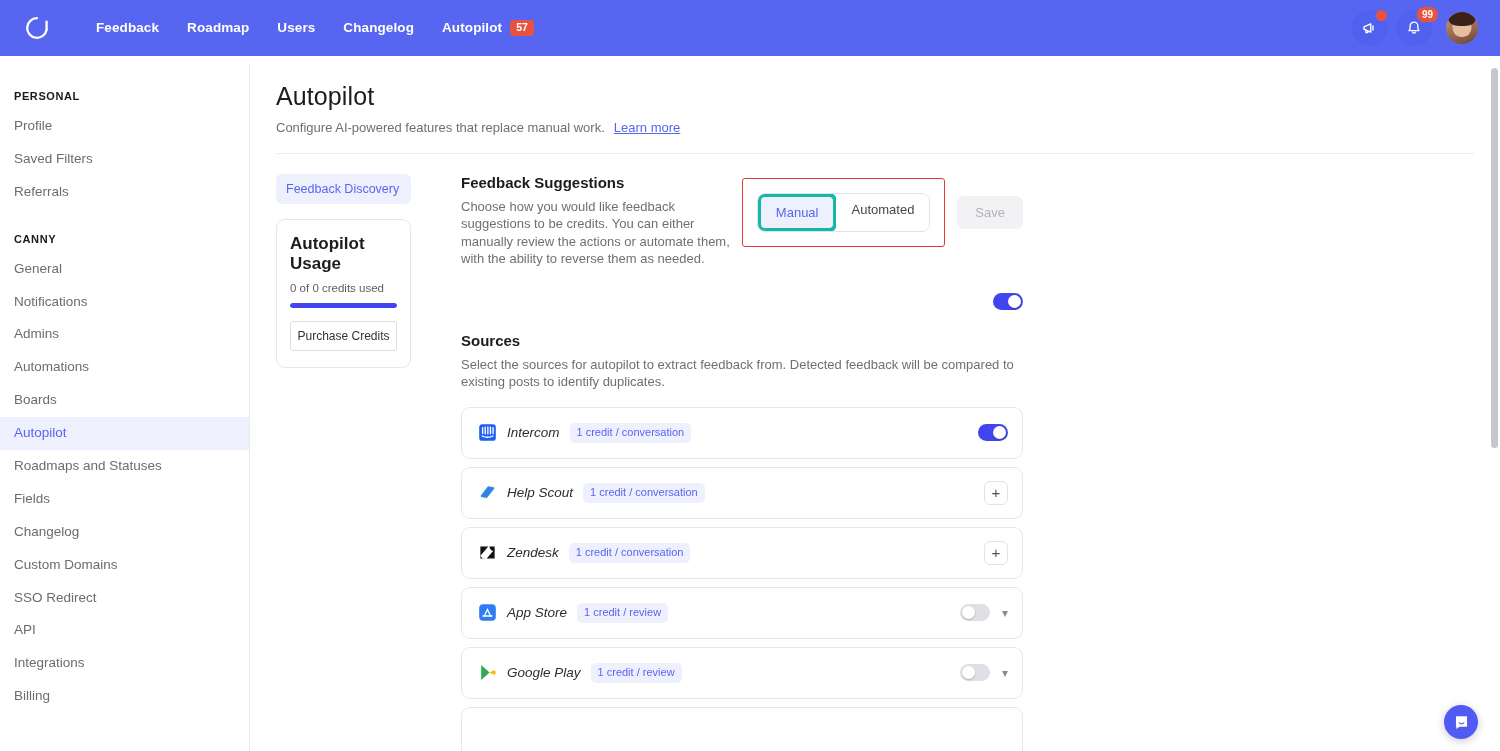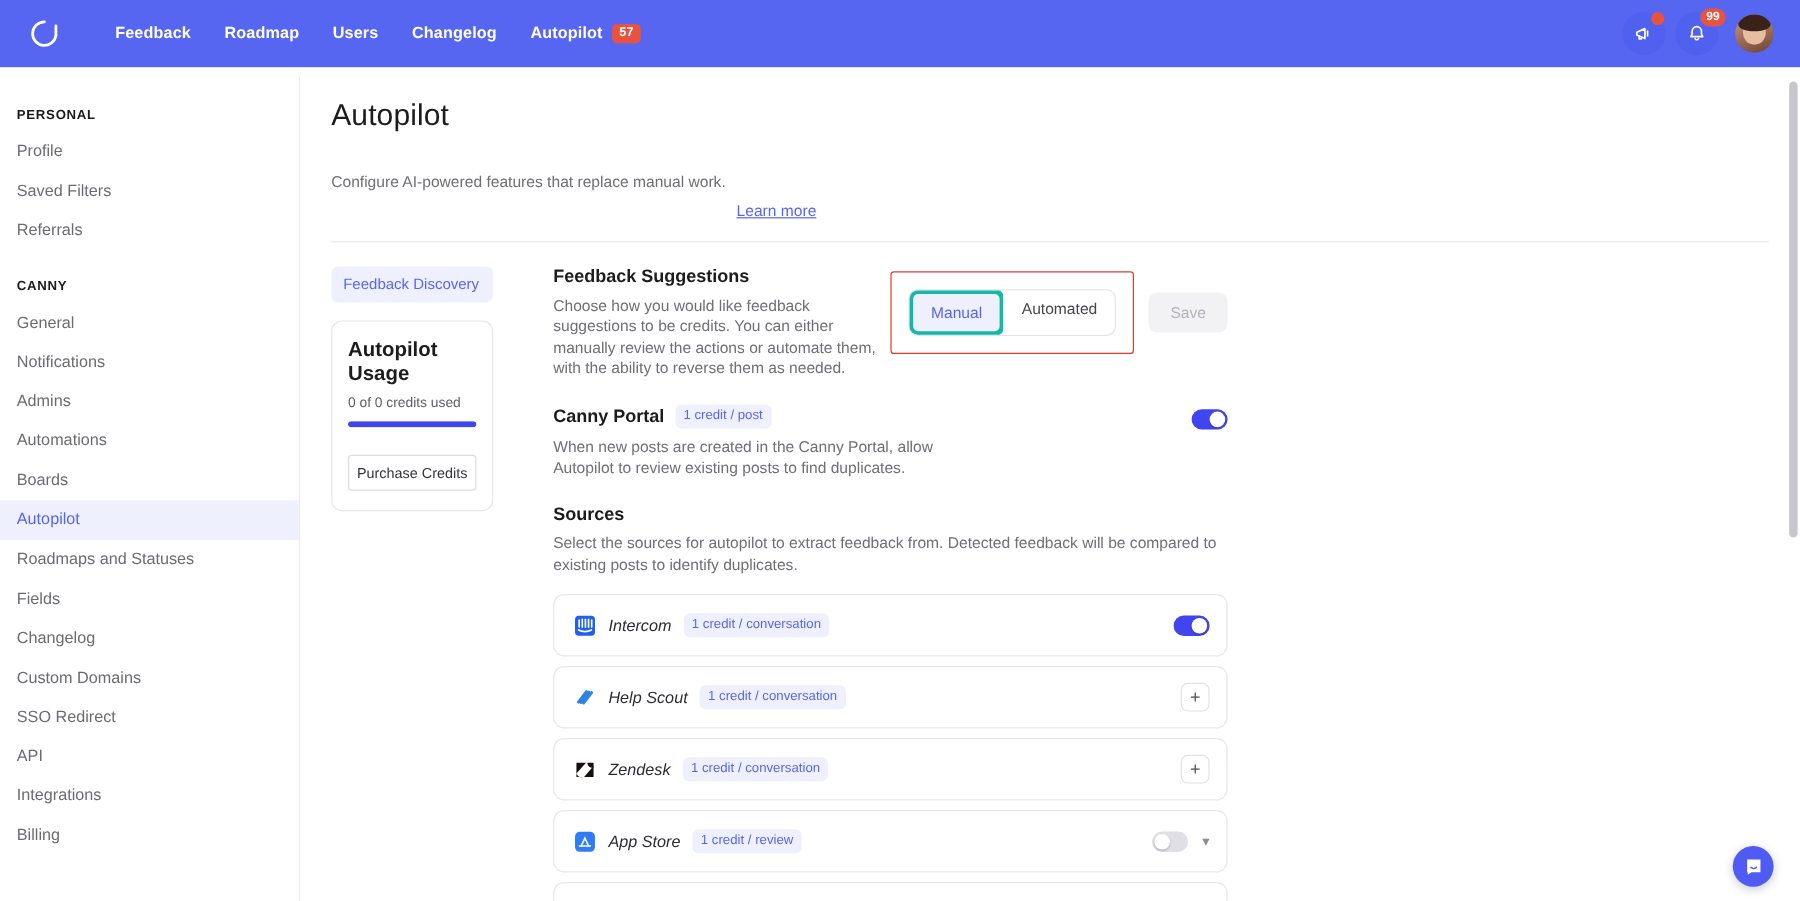--- a/index.html
+++ b/index.html
@@ -84,22 +84,22 @@
   .side-item.active { color: #5766f1; background: #eff0fe; }
   .side-spacer { height: 18px; }
 
   .content {
     flex: 1; height: 695px; position: relative;
     overflow: hidden; background:#fff;
   }
 
   .page-head { padding: 18px 26px 0 26px; }
   .page-title { font-size: 25px; font-weight: 400; color:#1c1c1e; letter-spacing:.1px;}
-  .page-sub { margin-top: 9px; font-size: 13px; color:#6f6f77; display:flex; gap:9px; align-items:center;}
-  .page-sub a { color:#5766f1; text-decoration: underline; cursor:pointer; font-size:13px;margin-top:48px;}
+  .page-sub { margin-top: 9px; font-size: 13px; color:#6f6f77; display:flex; gap:9px; align-items:flex-start;}
+  .page-sub a { color:#5766f1; text-decoration: underline; cursor:pointer; font-size:13px;}
   .head-divider { margin-top: 18px; border-bottom: 1px solid #e9eaee; }
 
   .cols { display:flex; padding: 20px 26px 0 26px; }
 
   
   .leftcol { width: 160px; flex:none; }
   .pill-tab {
     background:#eff0fe; color:#5766f1; font-size:12.5px;
     padding: 8px 10px; border-radius: 6px; cursor:pointer;
     display:inline-block; width: 135px;
@@ -110,21 +110,21 @@
     padding: 14px 13px 16px 13px;
   }
   .usage-title { font-size: 17px; font-weight: 700; color:#1c1c1e;}
   .usage-sub { font-size: 11.5px; color:#5d5d66; margin-top: 8px;}
   .progress-track {
     margin-top: 9px; height: 5px; border-radius: 4px;
     background: #e6e7ec; overflow:hidden;
   }
   .progress-fill { height: 100%; background:#4145f0; border-radius: 4px;}
   .buy-btn {
-    margin-top: 23px; width: 100%;
+    margin-top: 13px; width: 100%;
     border: 1px solid #dcdde4; border-radius: 3px; background:#fff;
     font-size: 12px; color:#33333a; padding: 7px 4px; cursor:pointer;
     font-family: "Liberation Sans", sans-serif;
   }
 
   
   .maincol { margin-left: 25px; width: 562px; position:relative;}
 
   .sec-title { font-size: 15px; font-weight: 700; color:#1c1c1e; display:flex; align-items:center; gap:9px;}
   .credit-chip {
@@ -324,27 +324,20 @@
               <div class="segmented">
                 <div class="seg active">Manual</div>
                 <div class="seg">Automated</div>
               </div>
             </div>
             <button class="save-btn">Save</button>
           </div>
         </div>
 
         <div class="row-block section">
-          <div class="txt">
-            <div class="sec-title">
-              <span>Canny Portal</span>
-              <span class="credit-chip">1 credit / post</span>
-            </div>
-            <div class="sec-desc">When new posts are created in the Canny Portal, allow Autopilot to review existing posts to find duplicates.</div>
-          </div>
           <div class="ctrl-area">
             <div class="toggle on">
                 <span class="knob"></span>
               </div>
           </div>
         </div>
 
         <div class="section">
           <div class="sec-title">Sources</div>
           <div class="sec-desc" style="max-width:560px">Select the sources for autopilot to extract feedback from. Detected feedback will be compared to existing posts to identify duplicates.</div>

